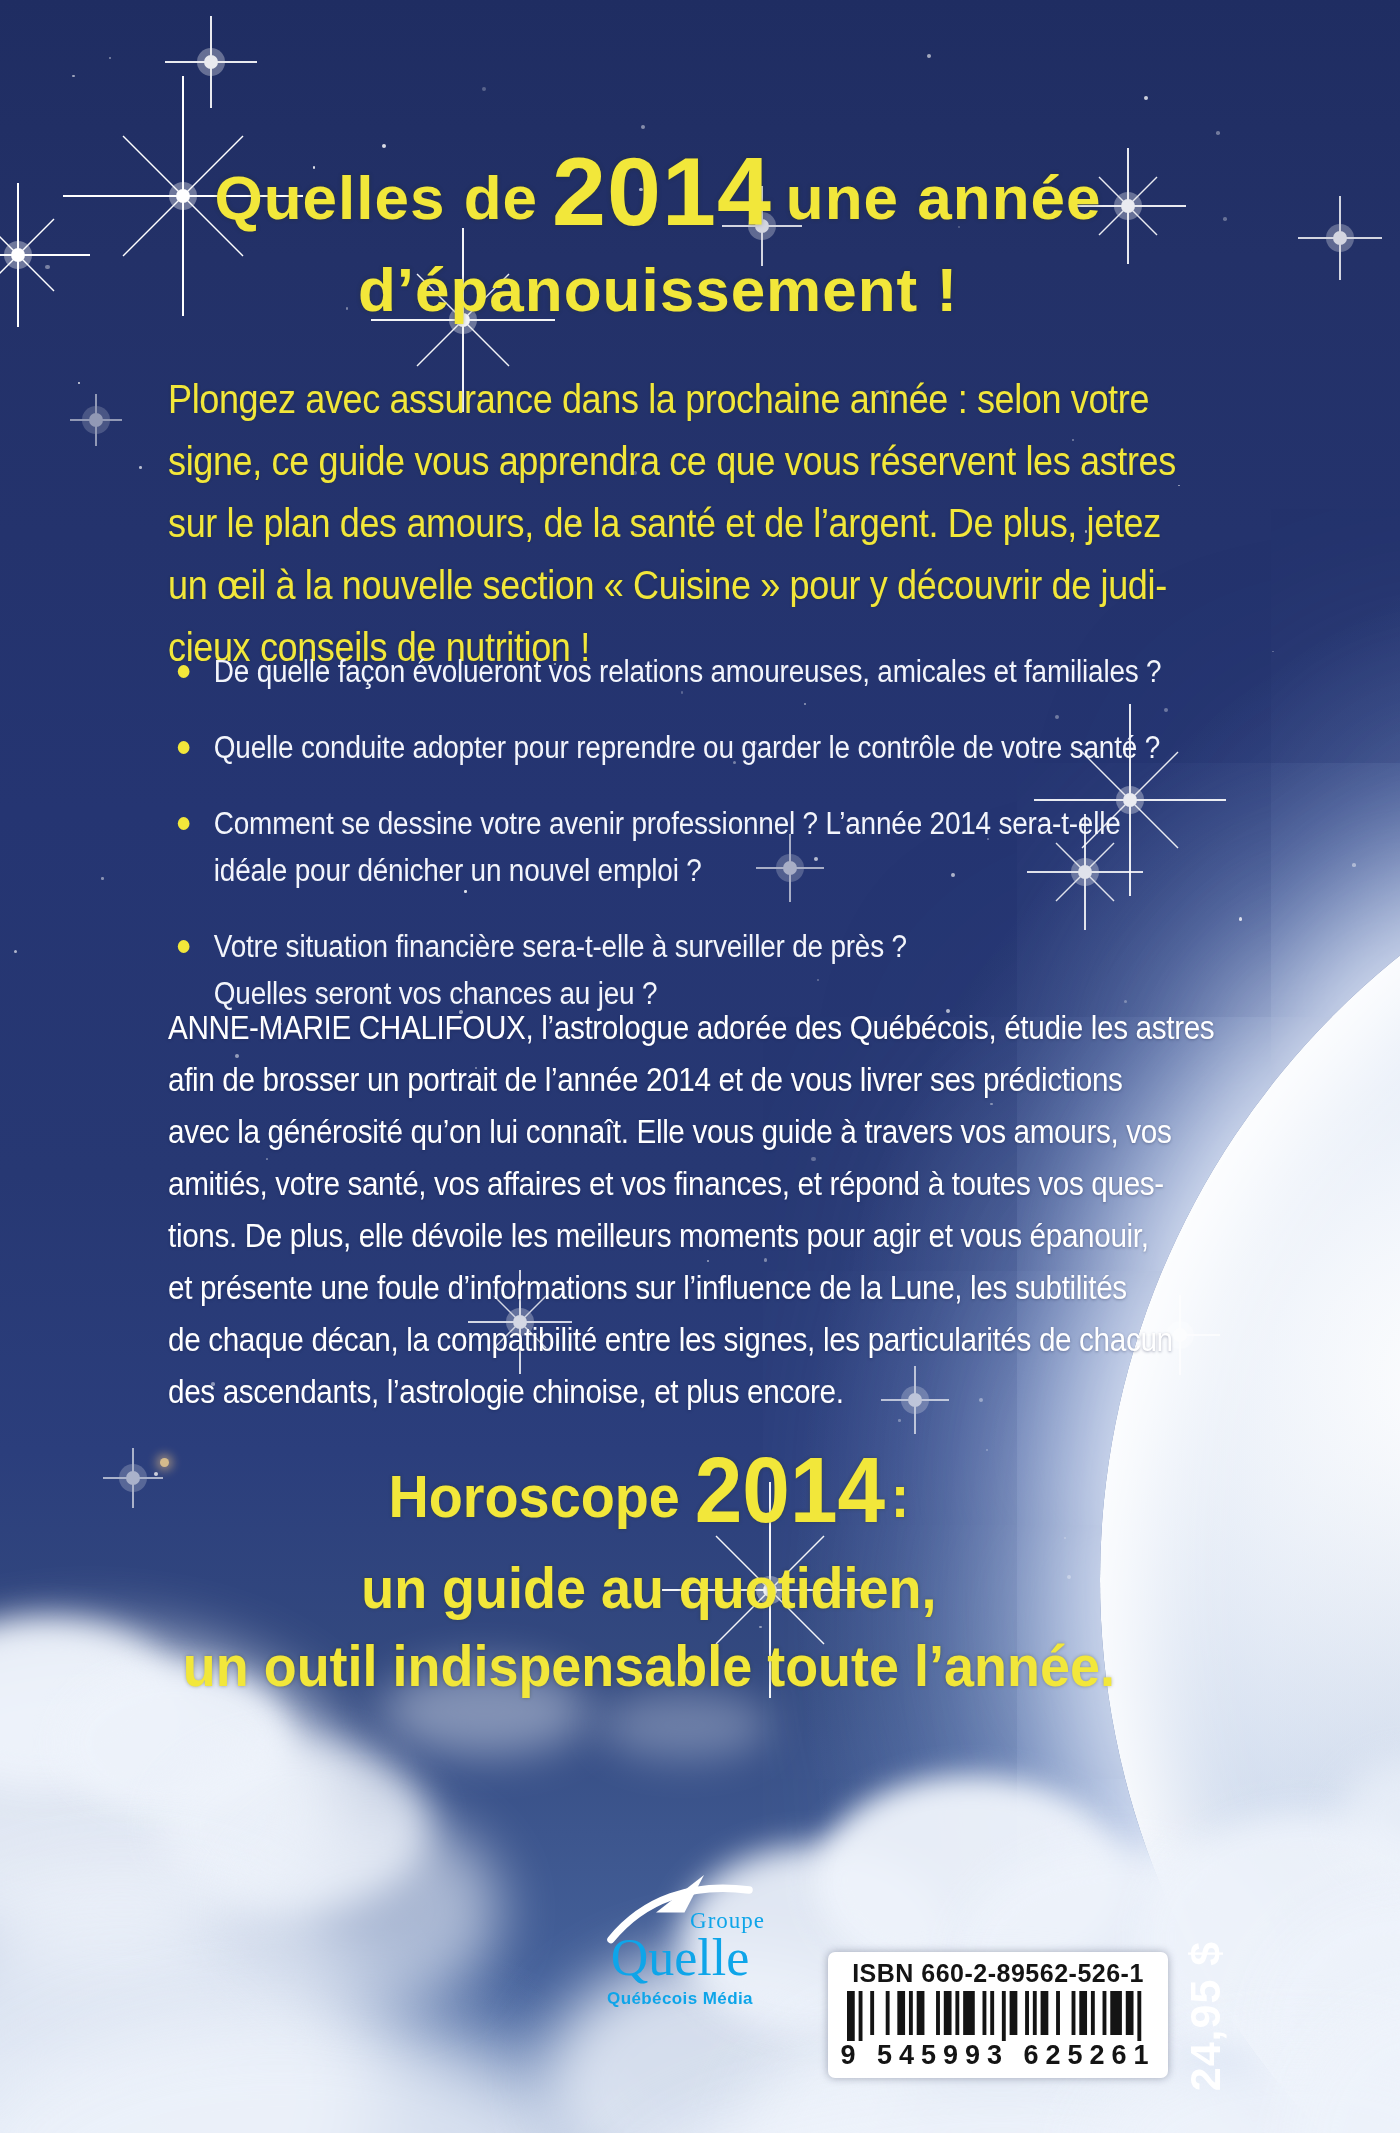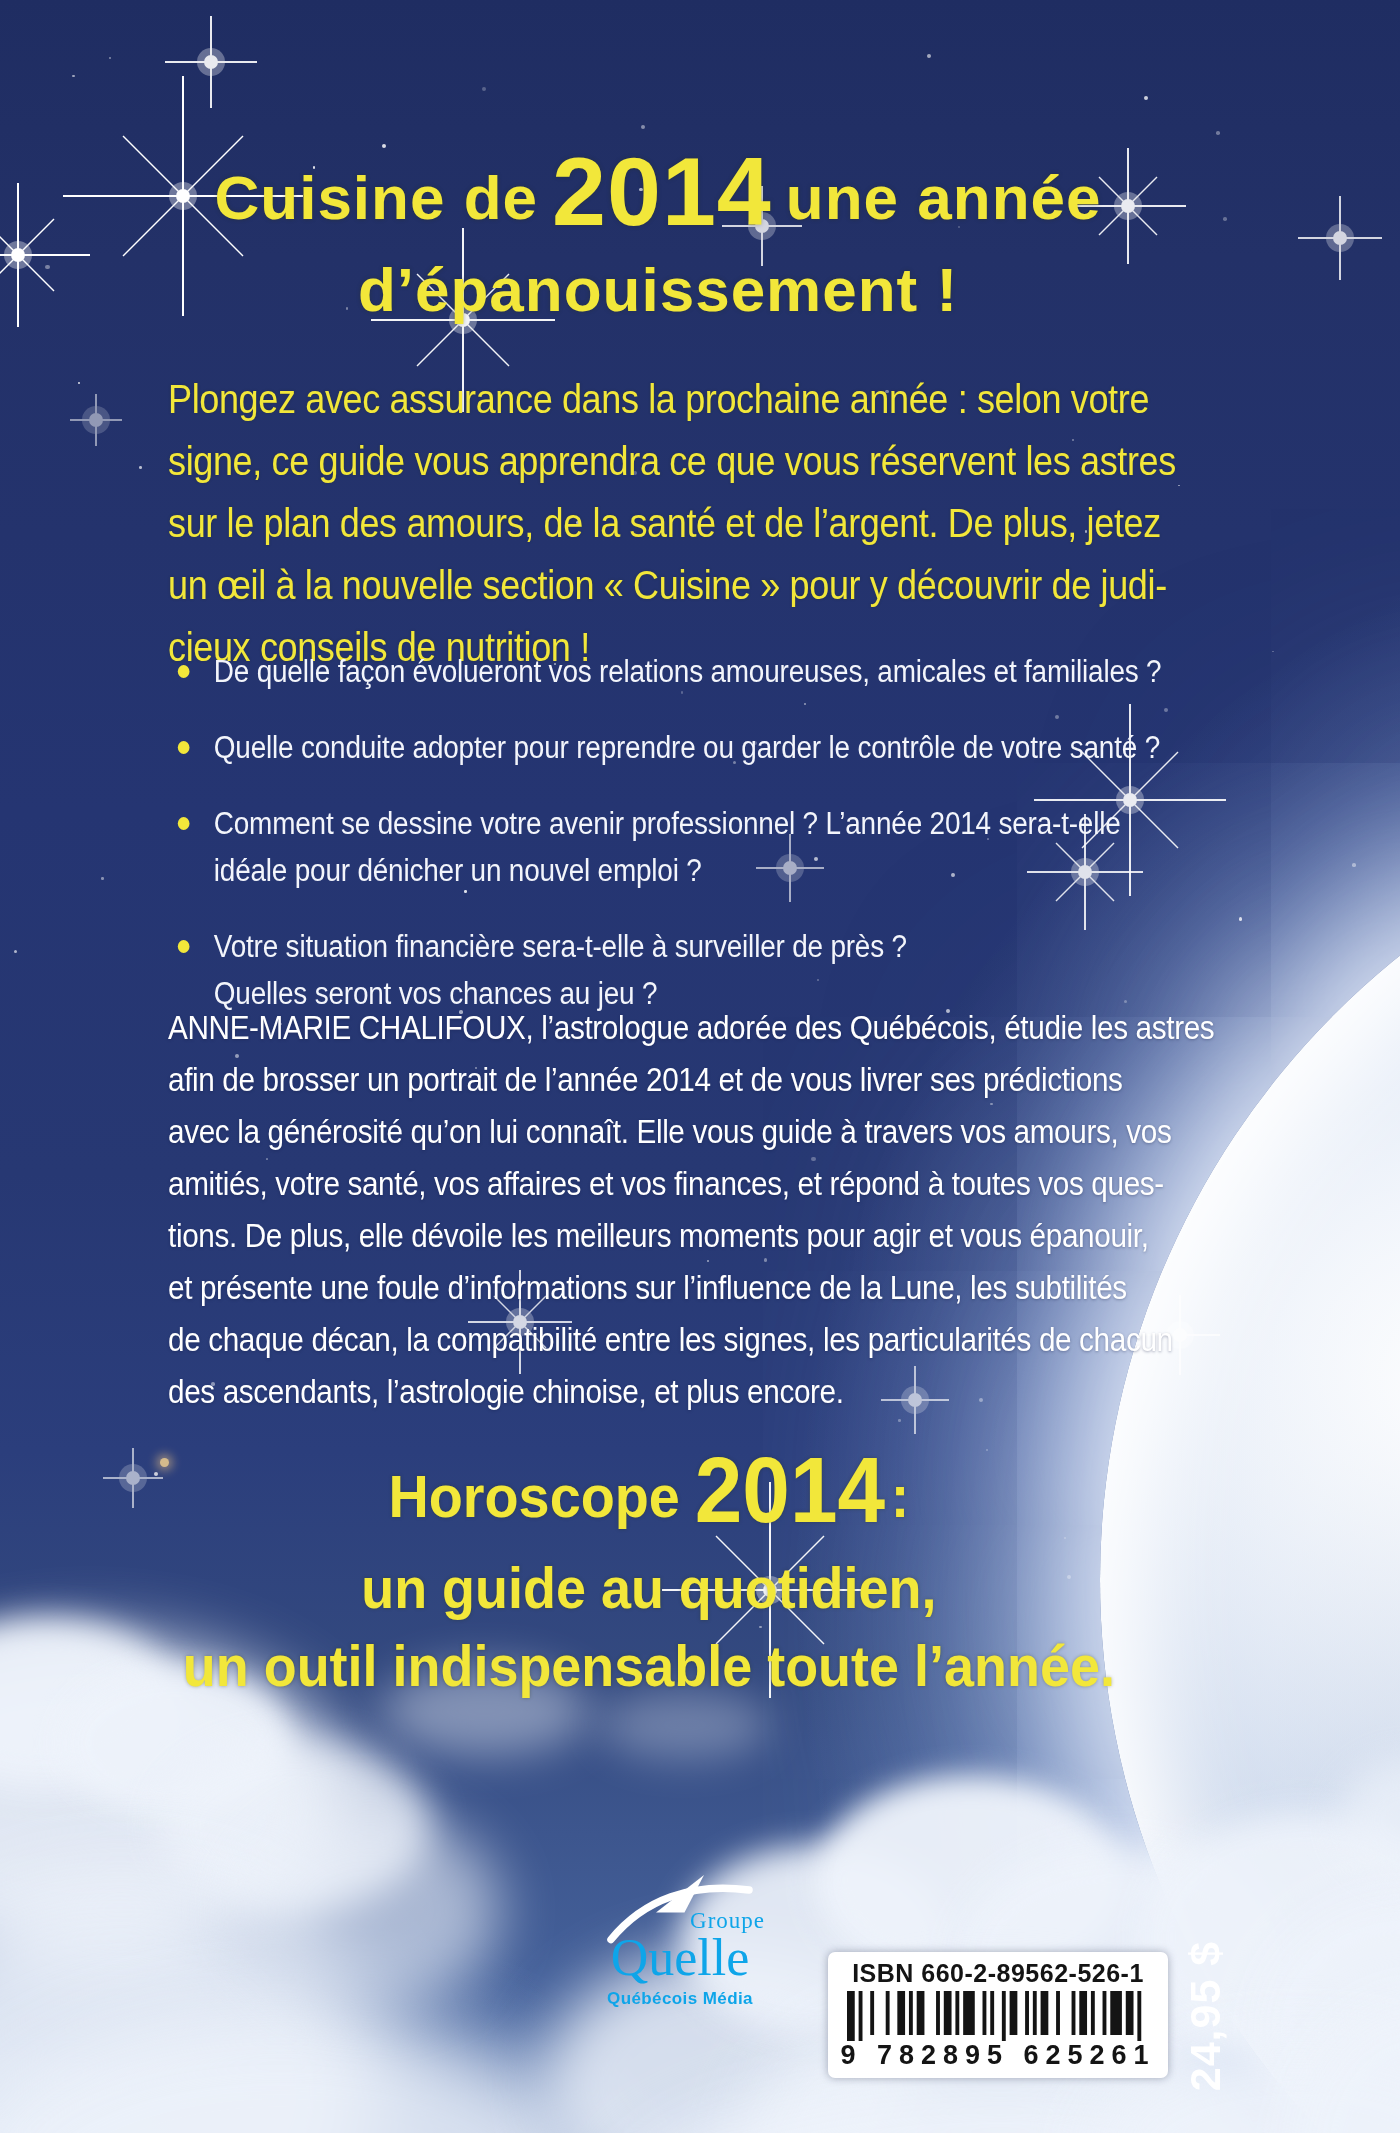--- a/index.html
+++ b/index.html
@@ -297,21 +297,21 @@
       <div class="puff" style="left: 1140px; top: 1812px; width: 330px; height: 250px; opacity: 0.92; filter: blur(16px);"></div>
       <div class="puff" style="left: 1255px; top: 1895px; width: 310px; height: 270px; opacity: 0.96; filter: blur(20px);"></div>
       <div class="puff" style="left: 1090px; top: 2040px; width: 420px; height: 220px; opacity: 0.86; filter: blur(30px);"></div>
       <div class="puff" style="left: 1290px; top: 2000px; width: 260px; height: 320px; opacity: 0.92; filter: blur(24px);"></div>
       <div class="puff" style="left: 1340px; top: 1760px; width: 140px; height: 120px; opacity: 0.7; filter: blur(18px);"></div>
     </div>
 
   <div class="content">
 
     <div class="title">
-      <div class="t-line1"><span>Cuisine de</span><span class="t-year">2014</span><span>une année</span></div>
+      <div class="t-line1"><span>Quelles de</span><span class="t-year">2014</span><span>une année</span></div>
       <div class="t-line2">d’épanouissement !</div>
     </div>
 
     <div class="intro">Plongez avec assurance dans la prochaine année : selon votre
 signe, ce guide vous apprendra ce que vous réservent les astres
 sur le plan des amours, de la santé et de l’argent. De plus, jetez
 un œil à la nouvelle section « Cuisine » pour y découvrir de judi-
 cieux conseils de nutrition !</div>
 
     <ul class="bullets">
@@ -372,18 +372,18 @@
         <rect x="193.58974358974353" y="0" width="7.743589743589744" height="44" fill="#141414"></rect>
         <rect x="209.07692307692304" y="0" width="3.871794871794872" height="44" fill="#141414"></rect>
         <rect x="224.5641025641025" y="0" width="3.871794871794872" height="44" fill="#141414"></rect>
         <rect x="232.30769230769224" y="0" width="7.743589743589744" height="44" fill="#141414"></rect>
         <rect x="243.92307692307685" y="0" width="3.871794871794872" height="44" fill="#141414"></rect>
         <rect x="255.53846153846146" y="0" width="3.871794871794872" height="44" fill="#141414"></rect>
         <rect x="263.2820512820512" y="0" width="11.615384615384615" height="44" fill="#141414"></rect>
         <rect x="278.7692307692307" y="0" width="7.743589743589744" height="44" fill="#141414"></rect>
         <rect x="290.3846153846153" y="0" width="3.871794871794872" height="50" fill="#141414"></rect>
       </svg>
-    <div class="bar-digits">9 782895 625261</div>
+    <div class="bar-digits">9 545993 625261</div>
   </div>
 
   <div class="price">24,95 $</div>
 
 </div>
 
 </body></html>

